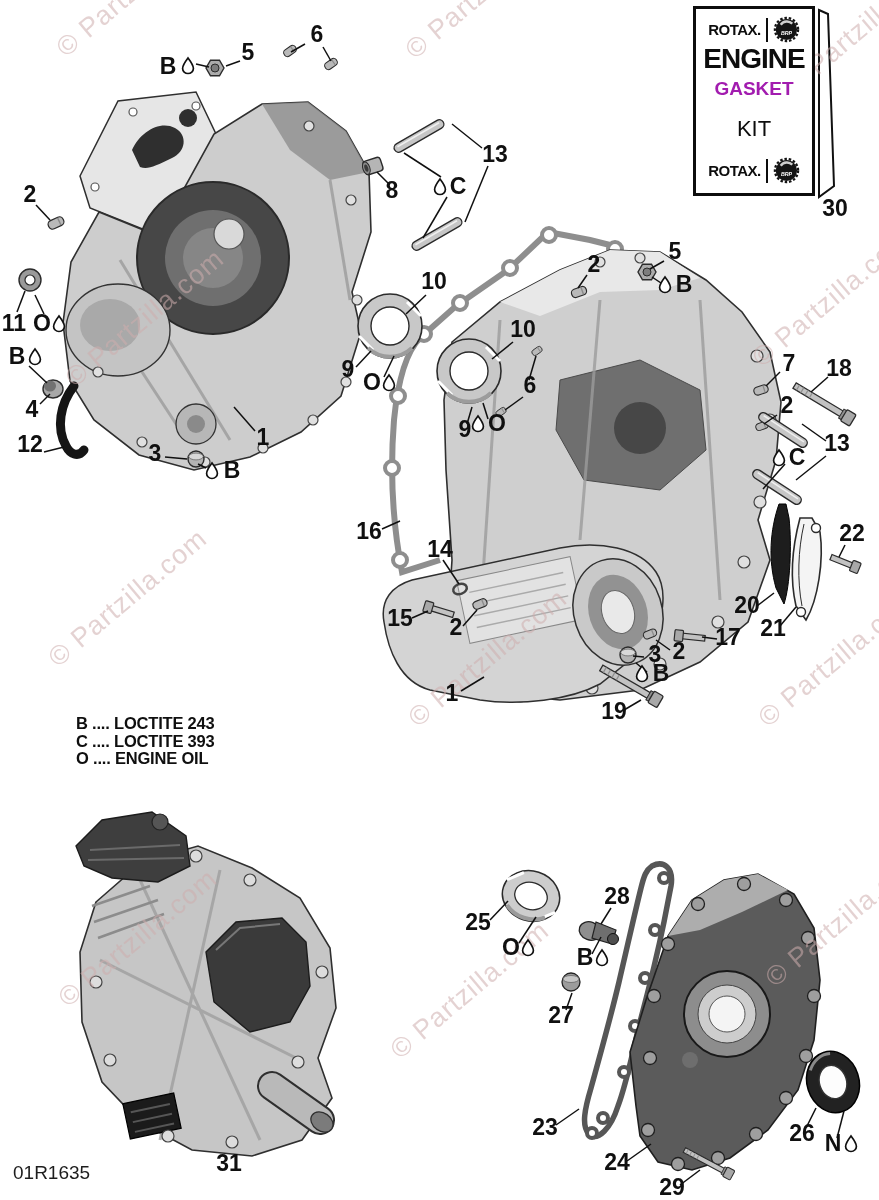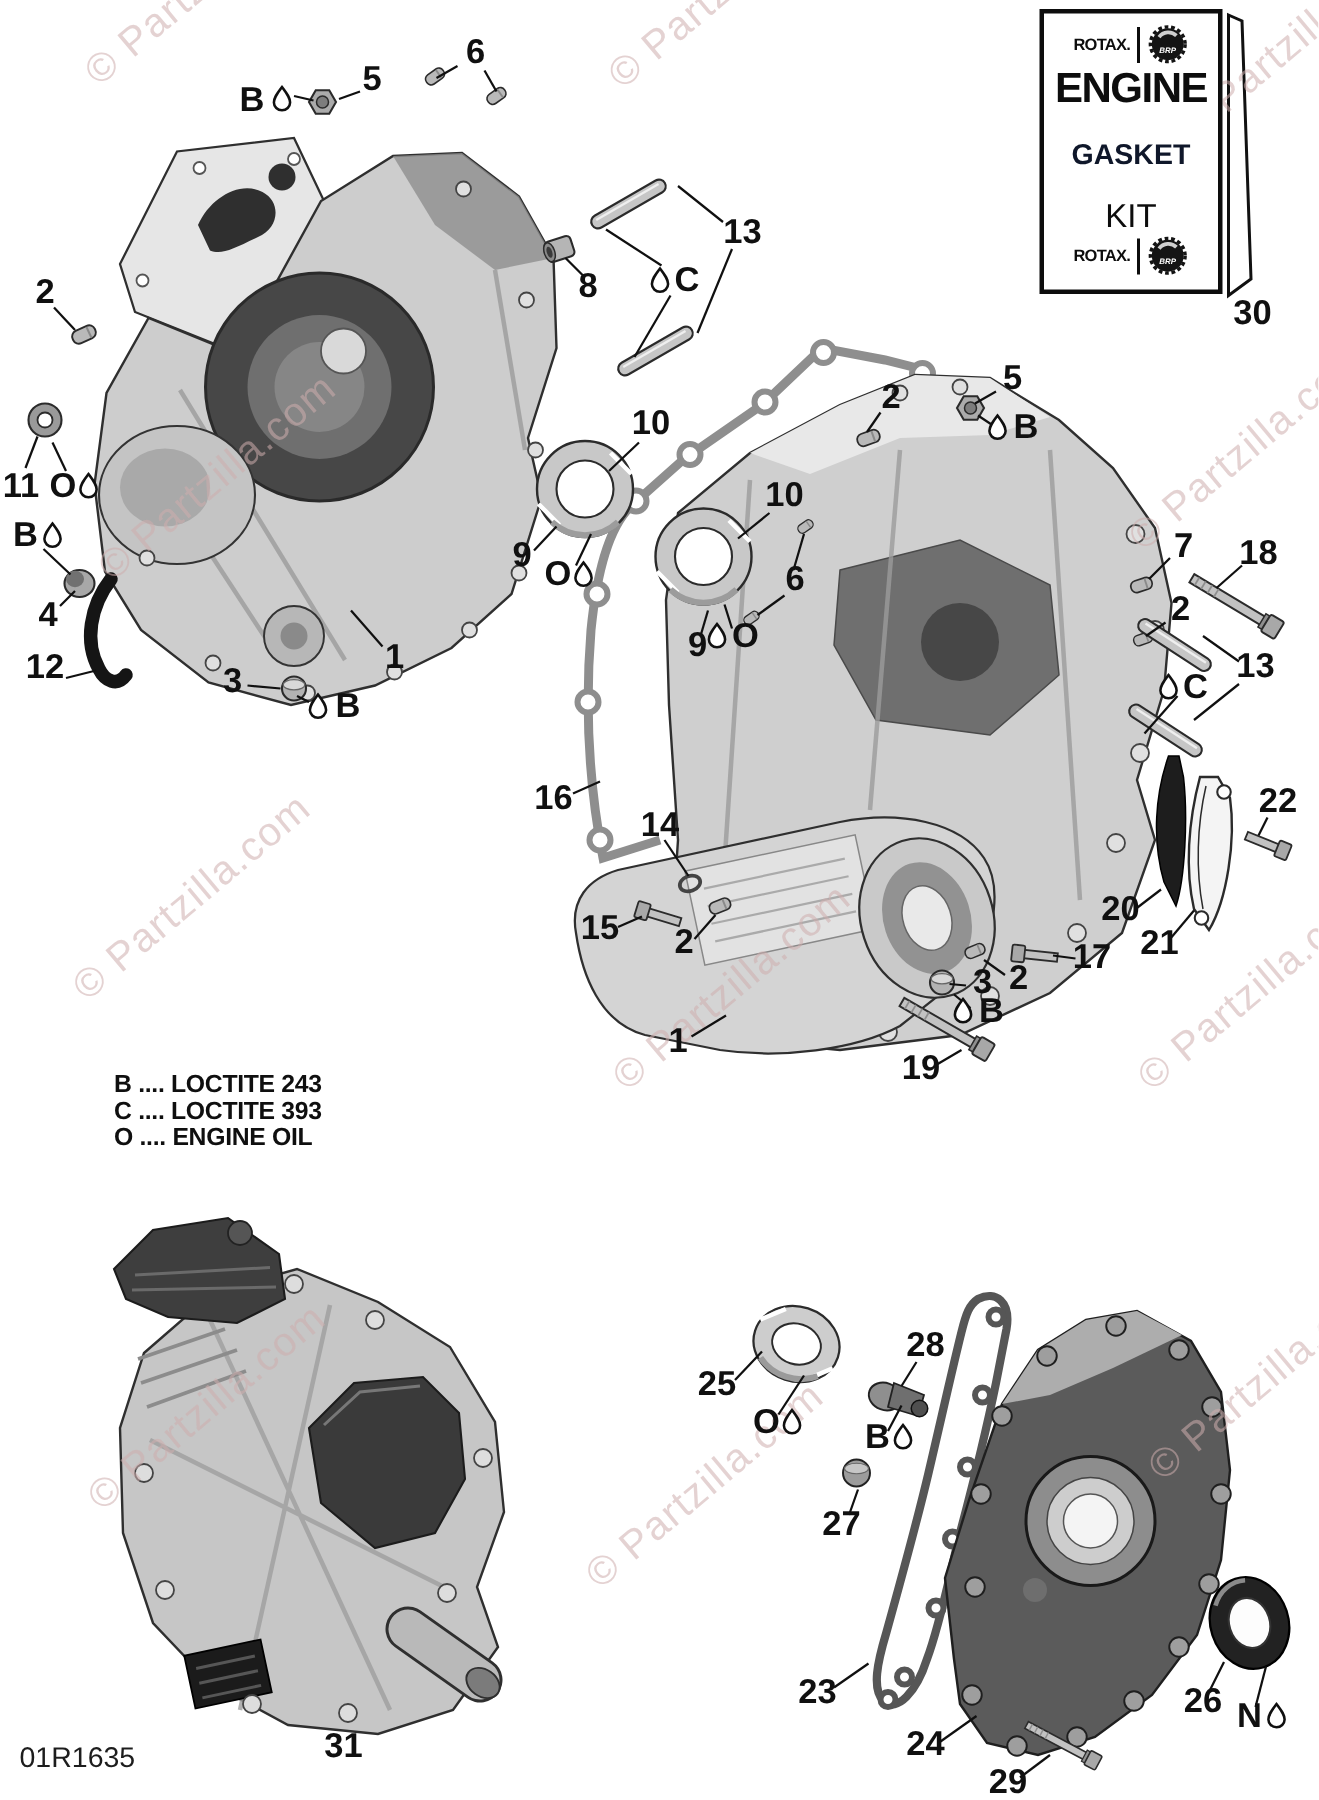--- a/index.html
+++ b/index.html
@@ -10,24 +10,24 @@
   .leader{stroke:#101010;stroke-width:1.5;}
   .drop{fill:#ffffff;stroke:#101010;stroke-width:1.7;}
   .wm{font-family:"Liberation Sans",sans-serif;font-size:27px;letter-spacing:1px;
       fill:rgba(205,173,173,0.55);}
   
   .kit-box{position:absolute;left:693px;top:6px;width:122px;height:190px;background:#fff;
            border:3px solid #0d0d0d;display:flex;flex-direction:column;align-items:center;
            box-sizing:border-box;}
   .kit-brand-row{display:flex;align-items:center;gap:5px;margin-top:7px;}
   .kit-brand-row.bottom{margin-top:auto;margin-bottom:9px;}
-  .rotax-word{font-size:11px;font-weight:bold;letter-spacing:-0.5px;color:#0d0d0d;text-align:center;}
+  .rotax-word{font-size:15px;font-weight:bold;letter-spacing:-0.5px;color:#0d0d0d;text-align:center;}
   .brand-divider{width:2px;height:24px;background:#0d0d0d;}
   .kit-title1{font-size:28px;font-weight:bold;letter-spacing:-1px;color:#0d0d0d;}
-  .kit-title2{font-size:19px;font-weight:bold;margin-top:18px;color:#0f172a;}
+  .kit-title2{font-size:19px;font-weight:bold;margin-top:3px;color:#a21caf;}
   .kit-title3{font-size:22px;font-weight:normal;margin-top:16px;color:#0d0d0d;}
   
   .legend{position:absolute;left:76px;top:715px;color:#0f0f0f;font-weight:bold;
           font-size:16.5px;line-height:17.5px;letter-spacing:-0.2px;white-space:pre;}
   .part-code{position:absolute;left:13px;top:1162px;font-size:19px;color:#1d1d1d;text-align:center;}
 </style>
 </head>
 <body>
 
 <div class="page">

